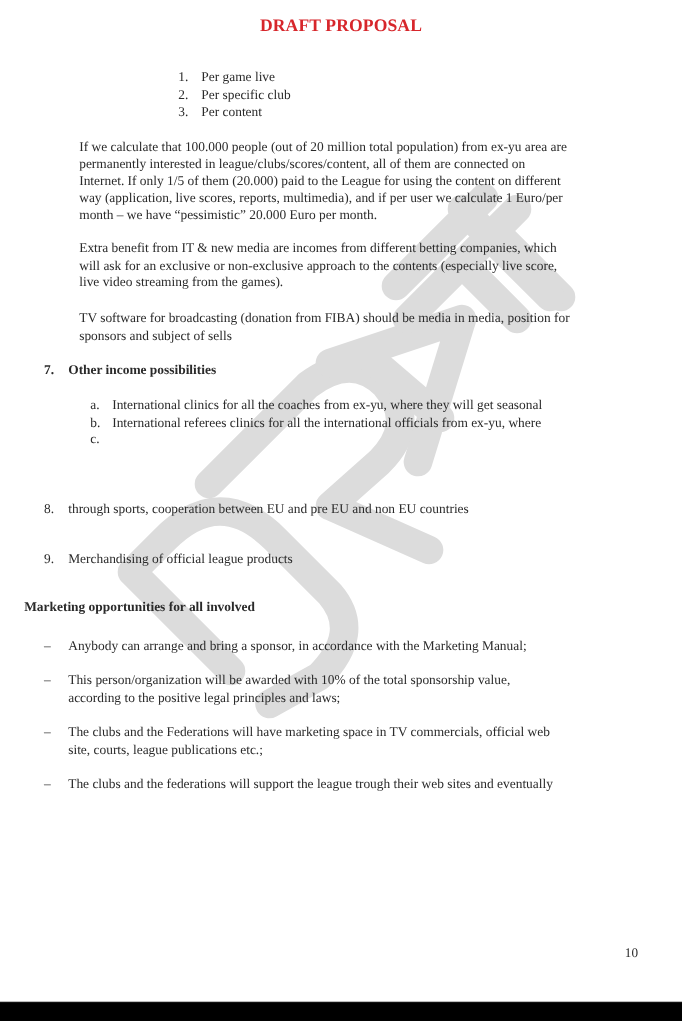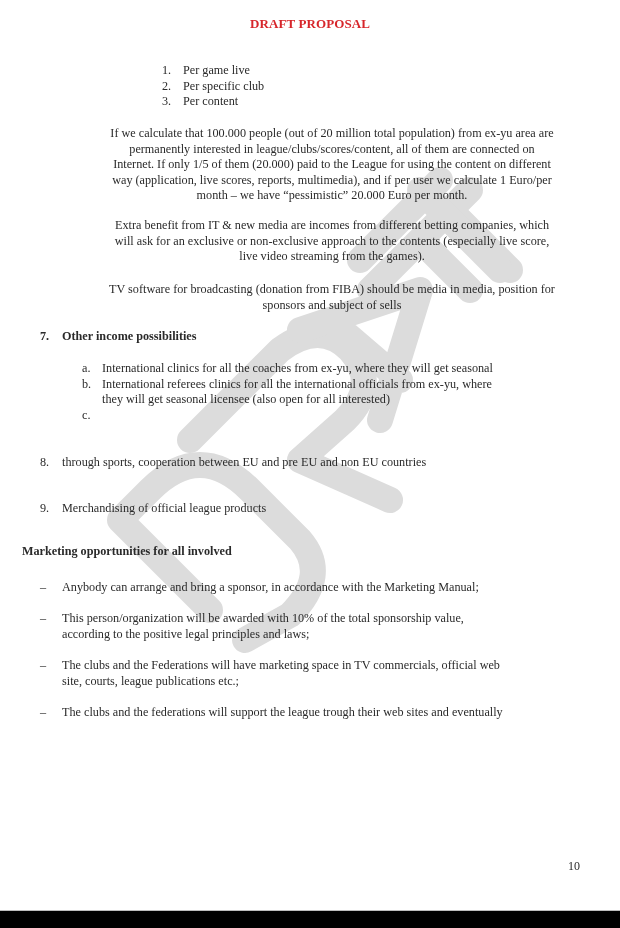--- a/index.html
+++ b/index.html
@@ -52,28 +52,28 @@
       line-height: 15.6px;
     }
     .title {
       position: absolute;
       left: 0;
       top: 16px;
       width: 620px;
       text-align: center;
       color: #d7262b;
       font-weight: bold;
-      font-size: 13px;
+      font-size: 16px;
       letter-spacing: 0.1px;
     }
     .abs { position: absolute; }
     .num-list { left: 162px; top: 63px; }
     .num-list .li { display: flex; }
     .num-list .mk { width: 21px; }
-    .para { left: 62px; width: 540px; text-align: center; }
+    .para { left: 72px; width: 540px; }
     .p1 { top: 126px; }
     .p2 { top: 218px; }
     .p3 { top: 282px; }
     .h7 { left: 40px; top: 329px; font-weight: bold; display: flex; }
     .h7 .mk { width: 22px; }
     .alpha-list { left: 82px; top: 361px; width: 500px; }
     .alpha-list .li { display: flex; }
     .alpha-list .mk { width: 20px; flex: none; }
     .num-item { left: 40px; width: 560px; display: flex; }
     .num-item .mk { width: 22px; flex: none; }
@@ -156,21 +156,20 @@
       <div class="li">
         <span class="mk">a.</span>
         <span>
           <div>International clinics for all the coaches from ex-yu, where they will get seasonal</div>
         </span>
       </div>
       <div class="li">
         <span class="mk">b.</span>
         <span>
           <div>International referees clinics for all the international officials from ex-yu, where</div>
-          <div>they will get seasonal licensee (also open for all interested)</div>
         </span>
       </div>
       <div class="li">
         <span class="mk">c.</span>
       </div>
     </div>
 
     <div class="abs num-item i8">
       <span class="mk">8.</span>
       <span>

